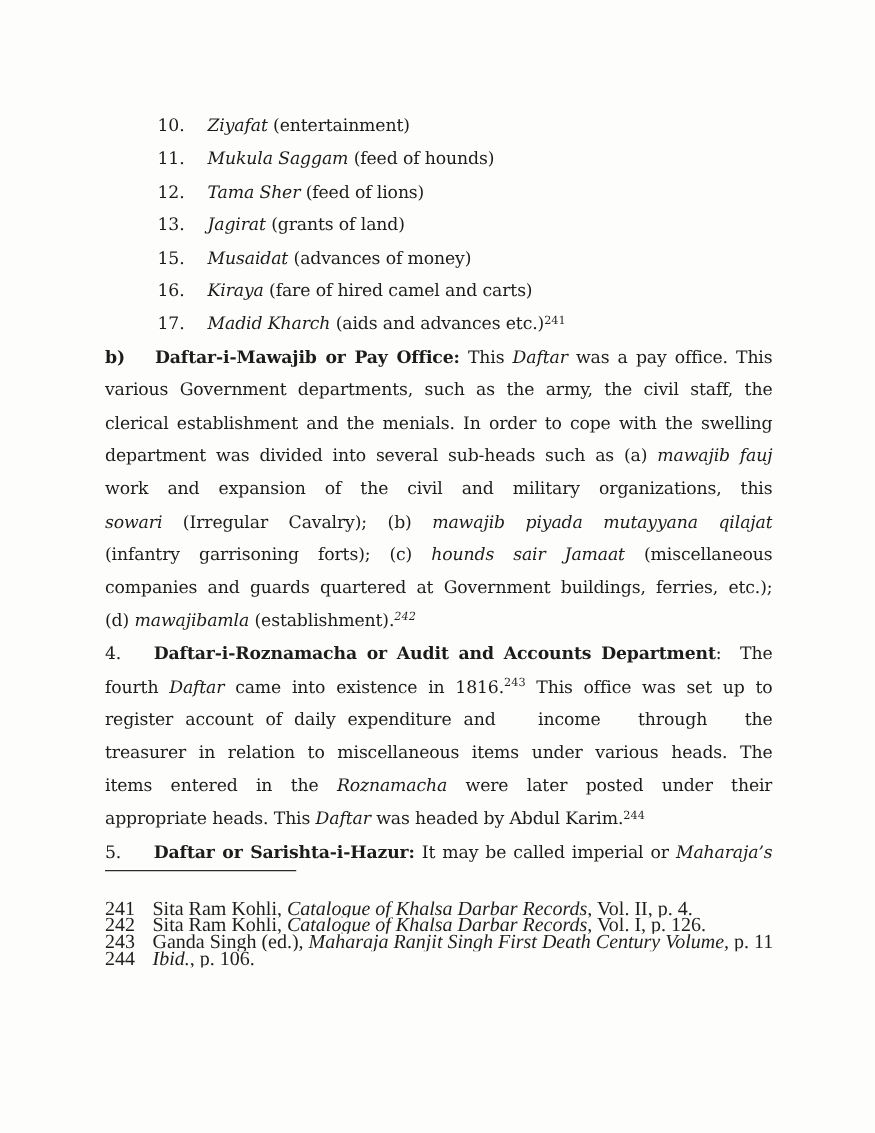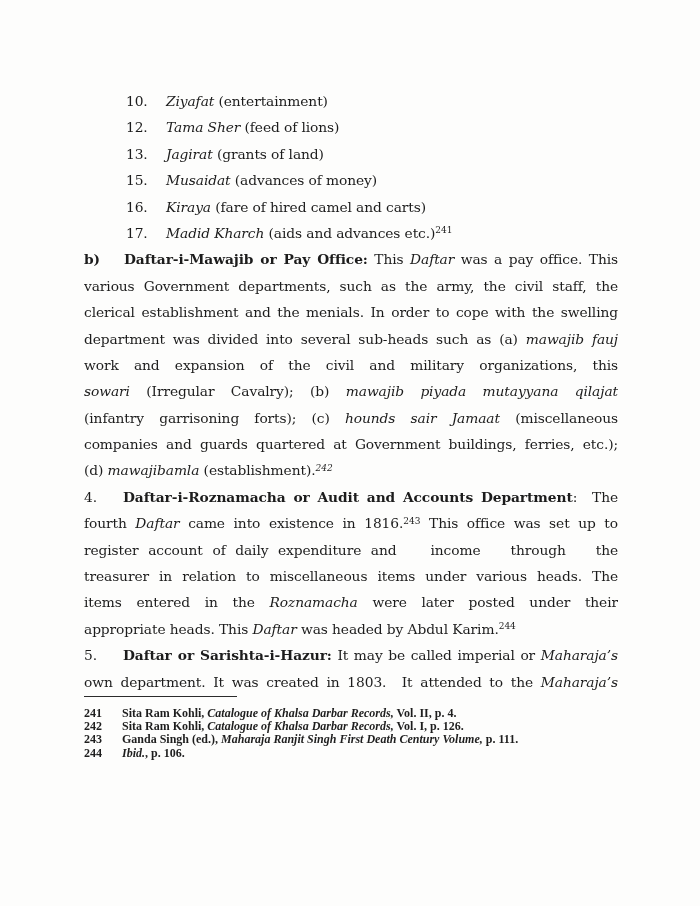--- a/index.html
+++ b/index.html
@@ -29,34 +29,35 @@
   .line.last{text-align-last:left;}
   .gap{display:inline-block;height:1px;vertical-align:baseline;}
   .b{font-weight:bold;}
   .i{font-style:italic;}
   .sup{font-size:9px;position:relative;top:-4.5px;letter-spacing:0;}
   .fn-sep{
     width:153px;border-top:1.4px solid #2b2b2b;height:0;
     margin-top:1px;
   }
   .footnotes{
-    margin-top:10px;
+    margin-top:24px;
     font-family:"Liberation Serif",serif;
-    font-size:12px;color:#1e1e1e;font-weight:bold;
+    font-size:16px;color:#1e1e1e;
   }
   .fn-row{line-height:13.2px;height:13.2px;white-space:nowrap;overflow:hidden;}
   .fn-num{display:inline-block;width:38px;}
 </style>
 </head>
 <body>
 
 <div class="page">
   <div class="content">
     <div>
         <div class="list-row"><span class="list-num">10.</span><span class="seg i">Ziyafat</span><span class="seg"> (entertainment)</span></div>
+        <div class="list-row"><span class="list-num">11.</span><span class="seg i">Mukula Saggam</span><span class="seg"> (feed of hounds)</span></div>
         <div class="list-row"><span class="list-num">12.</span><span class="seg i">Tama Sher</span><span class="seg"> (feed of lions)</span></div>
         <div class="list-row"><span class="list-num">13.</span><span class="seg i">Jagirat</span><span class="seg"> (grants of land)</span></div>
         <div class="list-row"><span class="list-num">15.</span><span class="seg i">Musaidat</span><span class="seg"> (advances of money)</span></div>
         <div class="list-row"><span class="list-num">16.</span><span class="seg i">Kiraya</span><span class="seg"> (fare of hired camel and carts)</span></div>
         <div class="list-row"><span class="list-num">17.</span><span class="seg i">Madid Kharch</span><span class="seg"> (aids and advances etc.)</span><span class="seg sup">241</span></div>
       </div>
     <div>
         <div class="line"><span class="seg b">b)</span><span class="gap" style="width: 24px;"></span><span class="seg b">Daftar-i-Mawajib or Pay Office:</span><span class="seg"> This </span><span class="seg i">Daftar</span><span class="seg"> was a pay office. This</span></div>
         <div class="line"><span class="seg">various Government departments, such as the army, the civil staff, the</span></div>
         <div class="line"><span class="seg">clerical establishment and the menials. In order to cope with the swelling</span></div>
@@ -70,21 +71,20 @@
     <div>
         <div class="line"><span class="seg">4.</span><span class="gap" style="width: 26px;"></span><span class="seg b">Daftar-i-Roznamacha or Audit and Accounts Department</span><span class="seg">:&nbsp; The</span></div>
         <div class="line"><span class="seg">fourth </span><span class="seg i">Daftar</span><span class="seg"> came into existence in 1816.</span><span class="seg sup">243</span><span class="seg"> This office was set up to</span></div>
         <div class="line"><span class="seg">register account of daily expenditure and</span><span class="gap" style="width: 34px;"></span><span class="seg">income</span><span class="gap" style="width: 30px;"></span><span class="seg">through</span><span class="gap" style="width: 30px;"></span><span class="seg">the</span></div>
         <div class="line"><span class="seg">treasurer in relation to miscellaneous items under various heads. The</span></div>
         <div class="line"><span class="seg">items entered in the </span><span class="seg i">Roznamacha</span><span class="seg"> were later posted under their</span></div>
         <div class="line last"><span class="seg">appropriate heads. This </span><span class="seg i">Daftar</span><span class="seg"> was headed by Abdul Karim.</span><span class="seg sup">244</span></div>
       </div>
     <div>
         <div class="line"><span class="seg">5.</span><span class="gap" style="width: 26px;"></span><span class="seg b">Daftar or Sarishta-i-Hazur:</span><span class="seg"> It may be called imperial or </span><span class="seg i">Maharaja’s</span></div>
-        <div class="line"><span class="seg">own department. It was created in 1803.&nbsp; It attended to the </span><span class="seg i">Maharaja’s</span></div>
       </div>
     <div class="fn-sep"></div>
     <div class="footnotes">
         <div class="fn-row"><span class="fn-num">241</span><span class="seg">Sita Ram Kohli, </span><span class="seg i">Catalogue of Khalsa Darbar Records,</span><span class="seg"> Vol. II, p. 4.</span></div>
         <div class="fn-row"><span class="fn-num">242</span><span class="seg">Sita Ram Kohli, </span><span class="seg i">Catalogue of Khalsa Darbar Records,</span><span class="seg"> Vol. I, p. 126.</span></div>
         <div class="fn-row"><span class="fn-num">243</span><span class="seg">Ganda Singh (ed.), </span><span class="seg i">Maharaja Ranjit Singh First Death Century Volume,</span><span class="seg"> p. 111.</span></div>
         <div class="fn-row"><span class="fn-num">244</span><span class="seg i">Ibid.</span><span class="seg">, p. 106.</span></div>
       </div>
   </div>
 </div>

